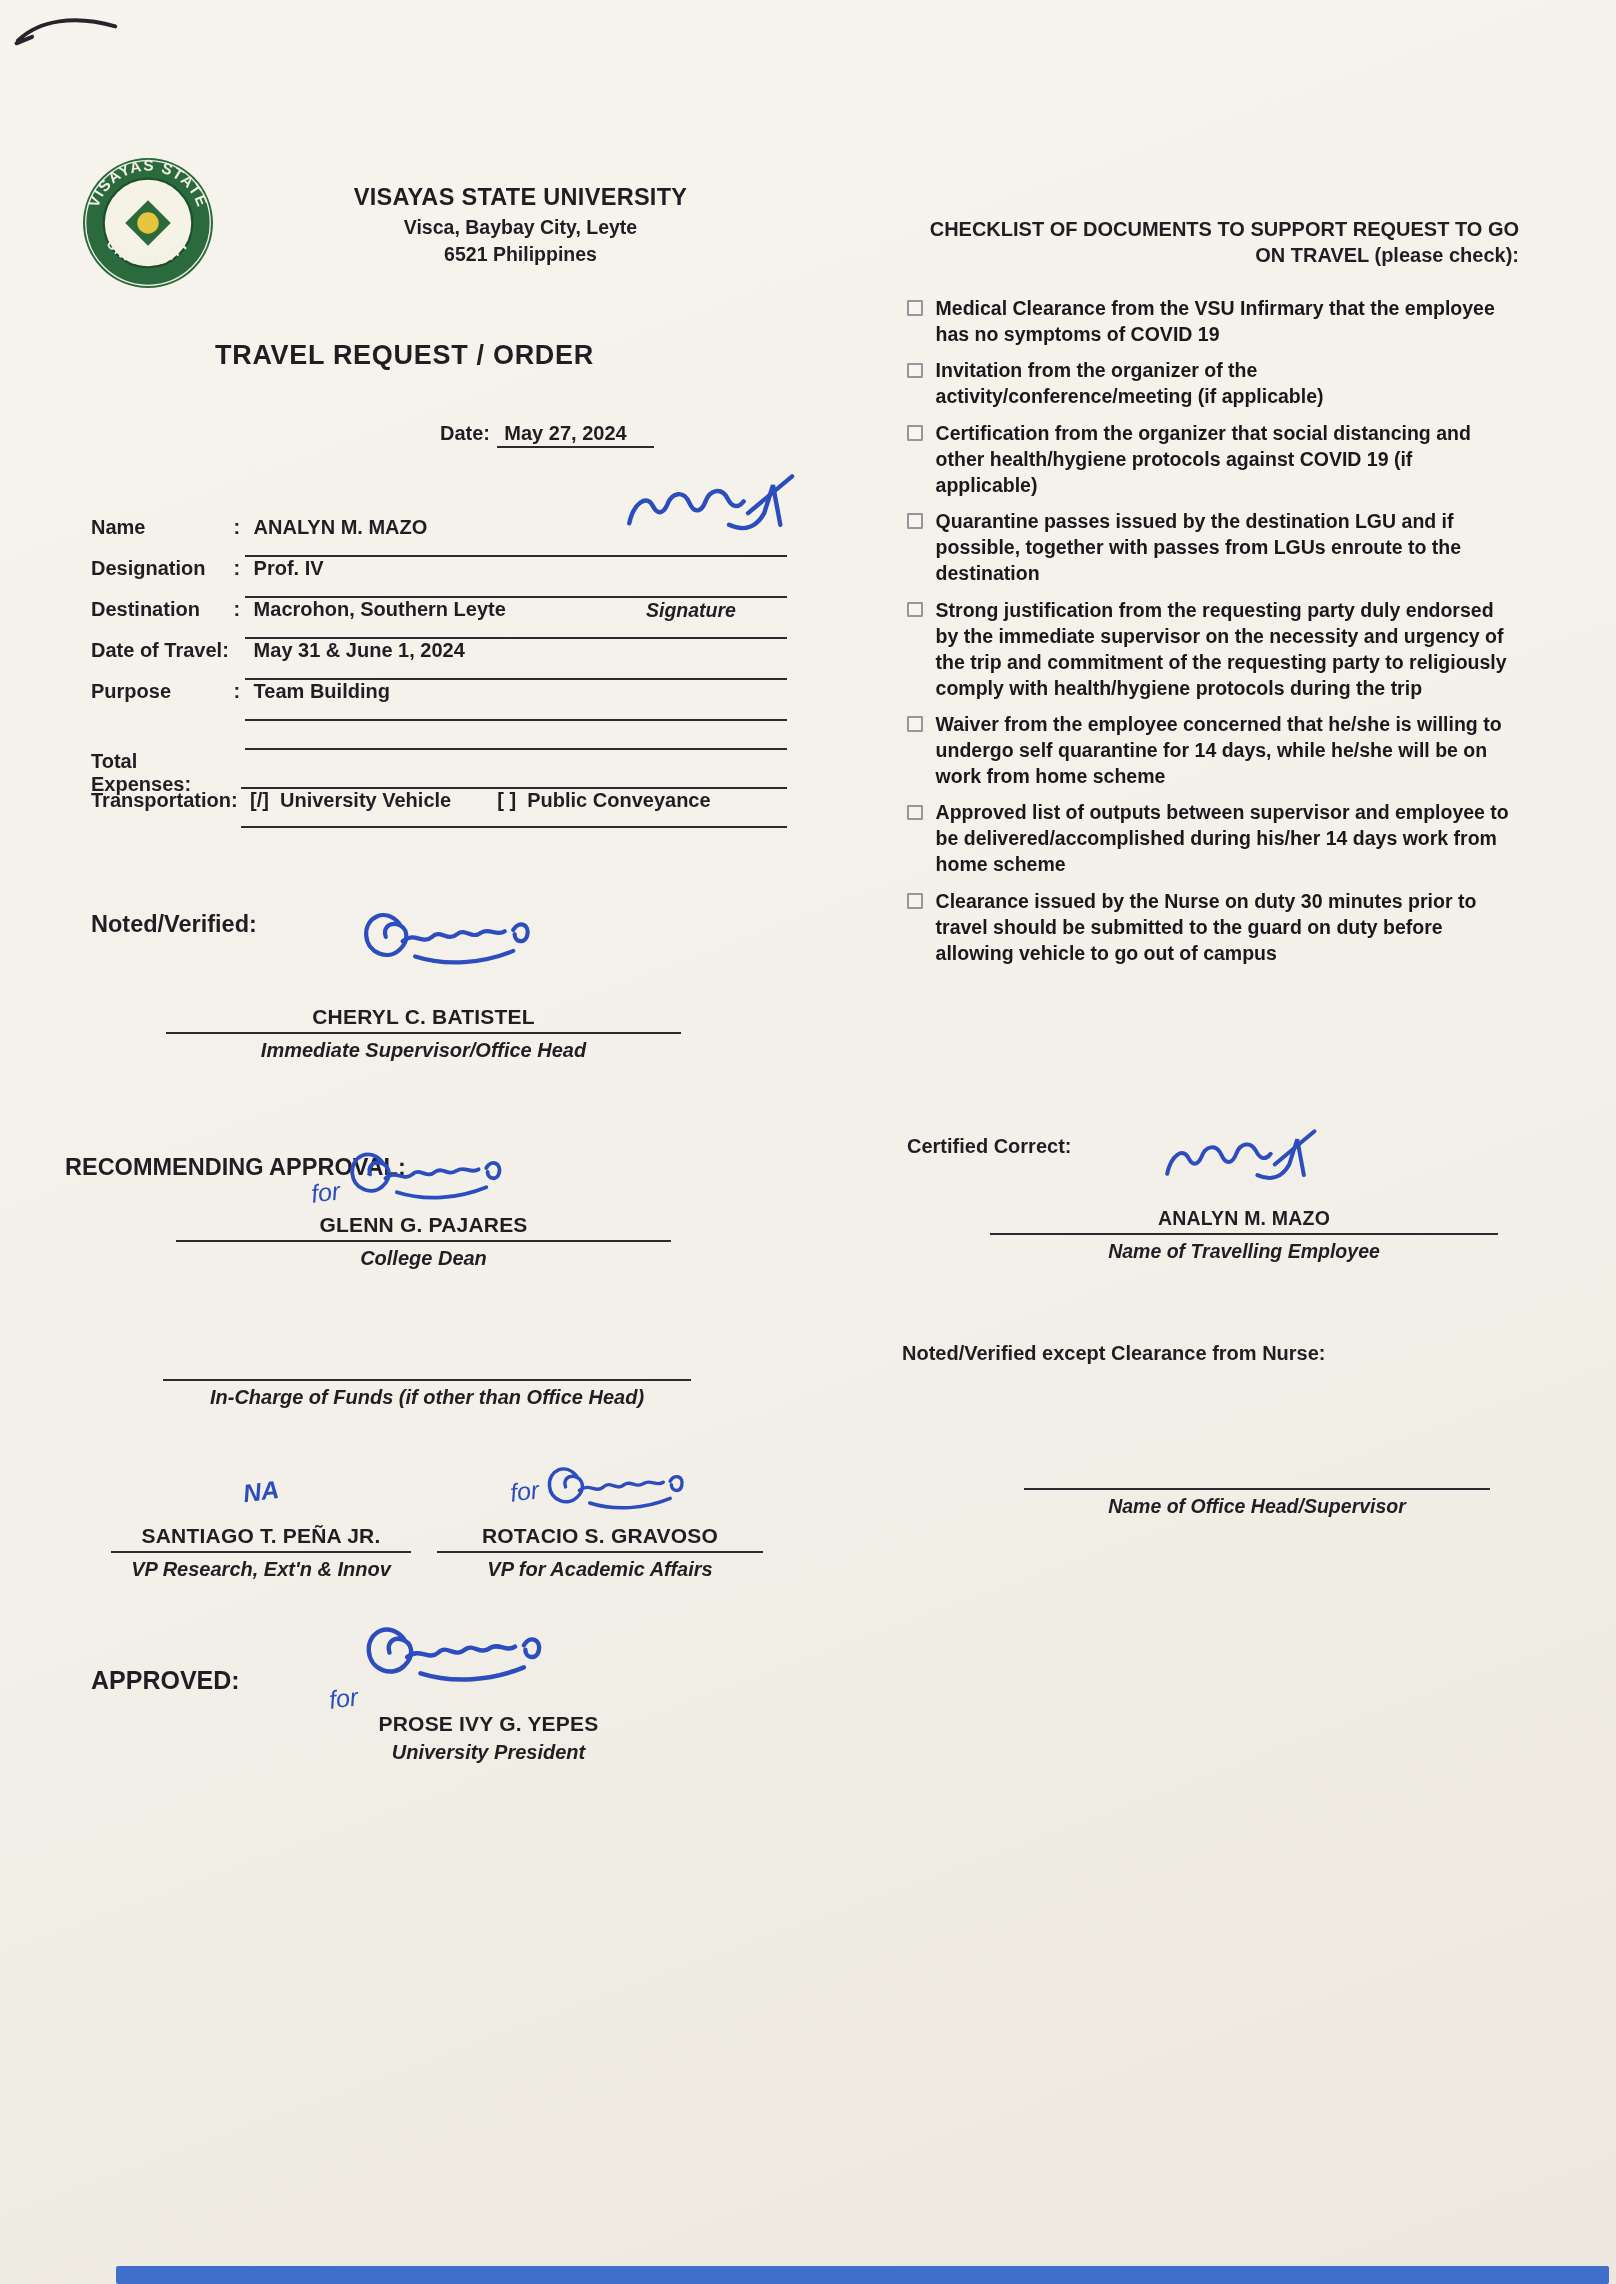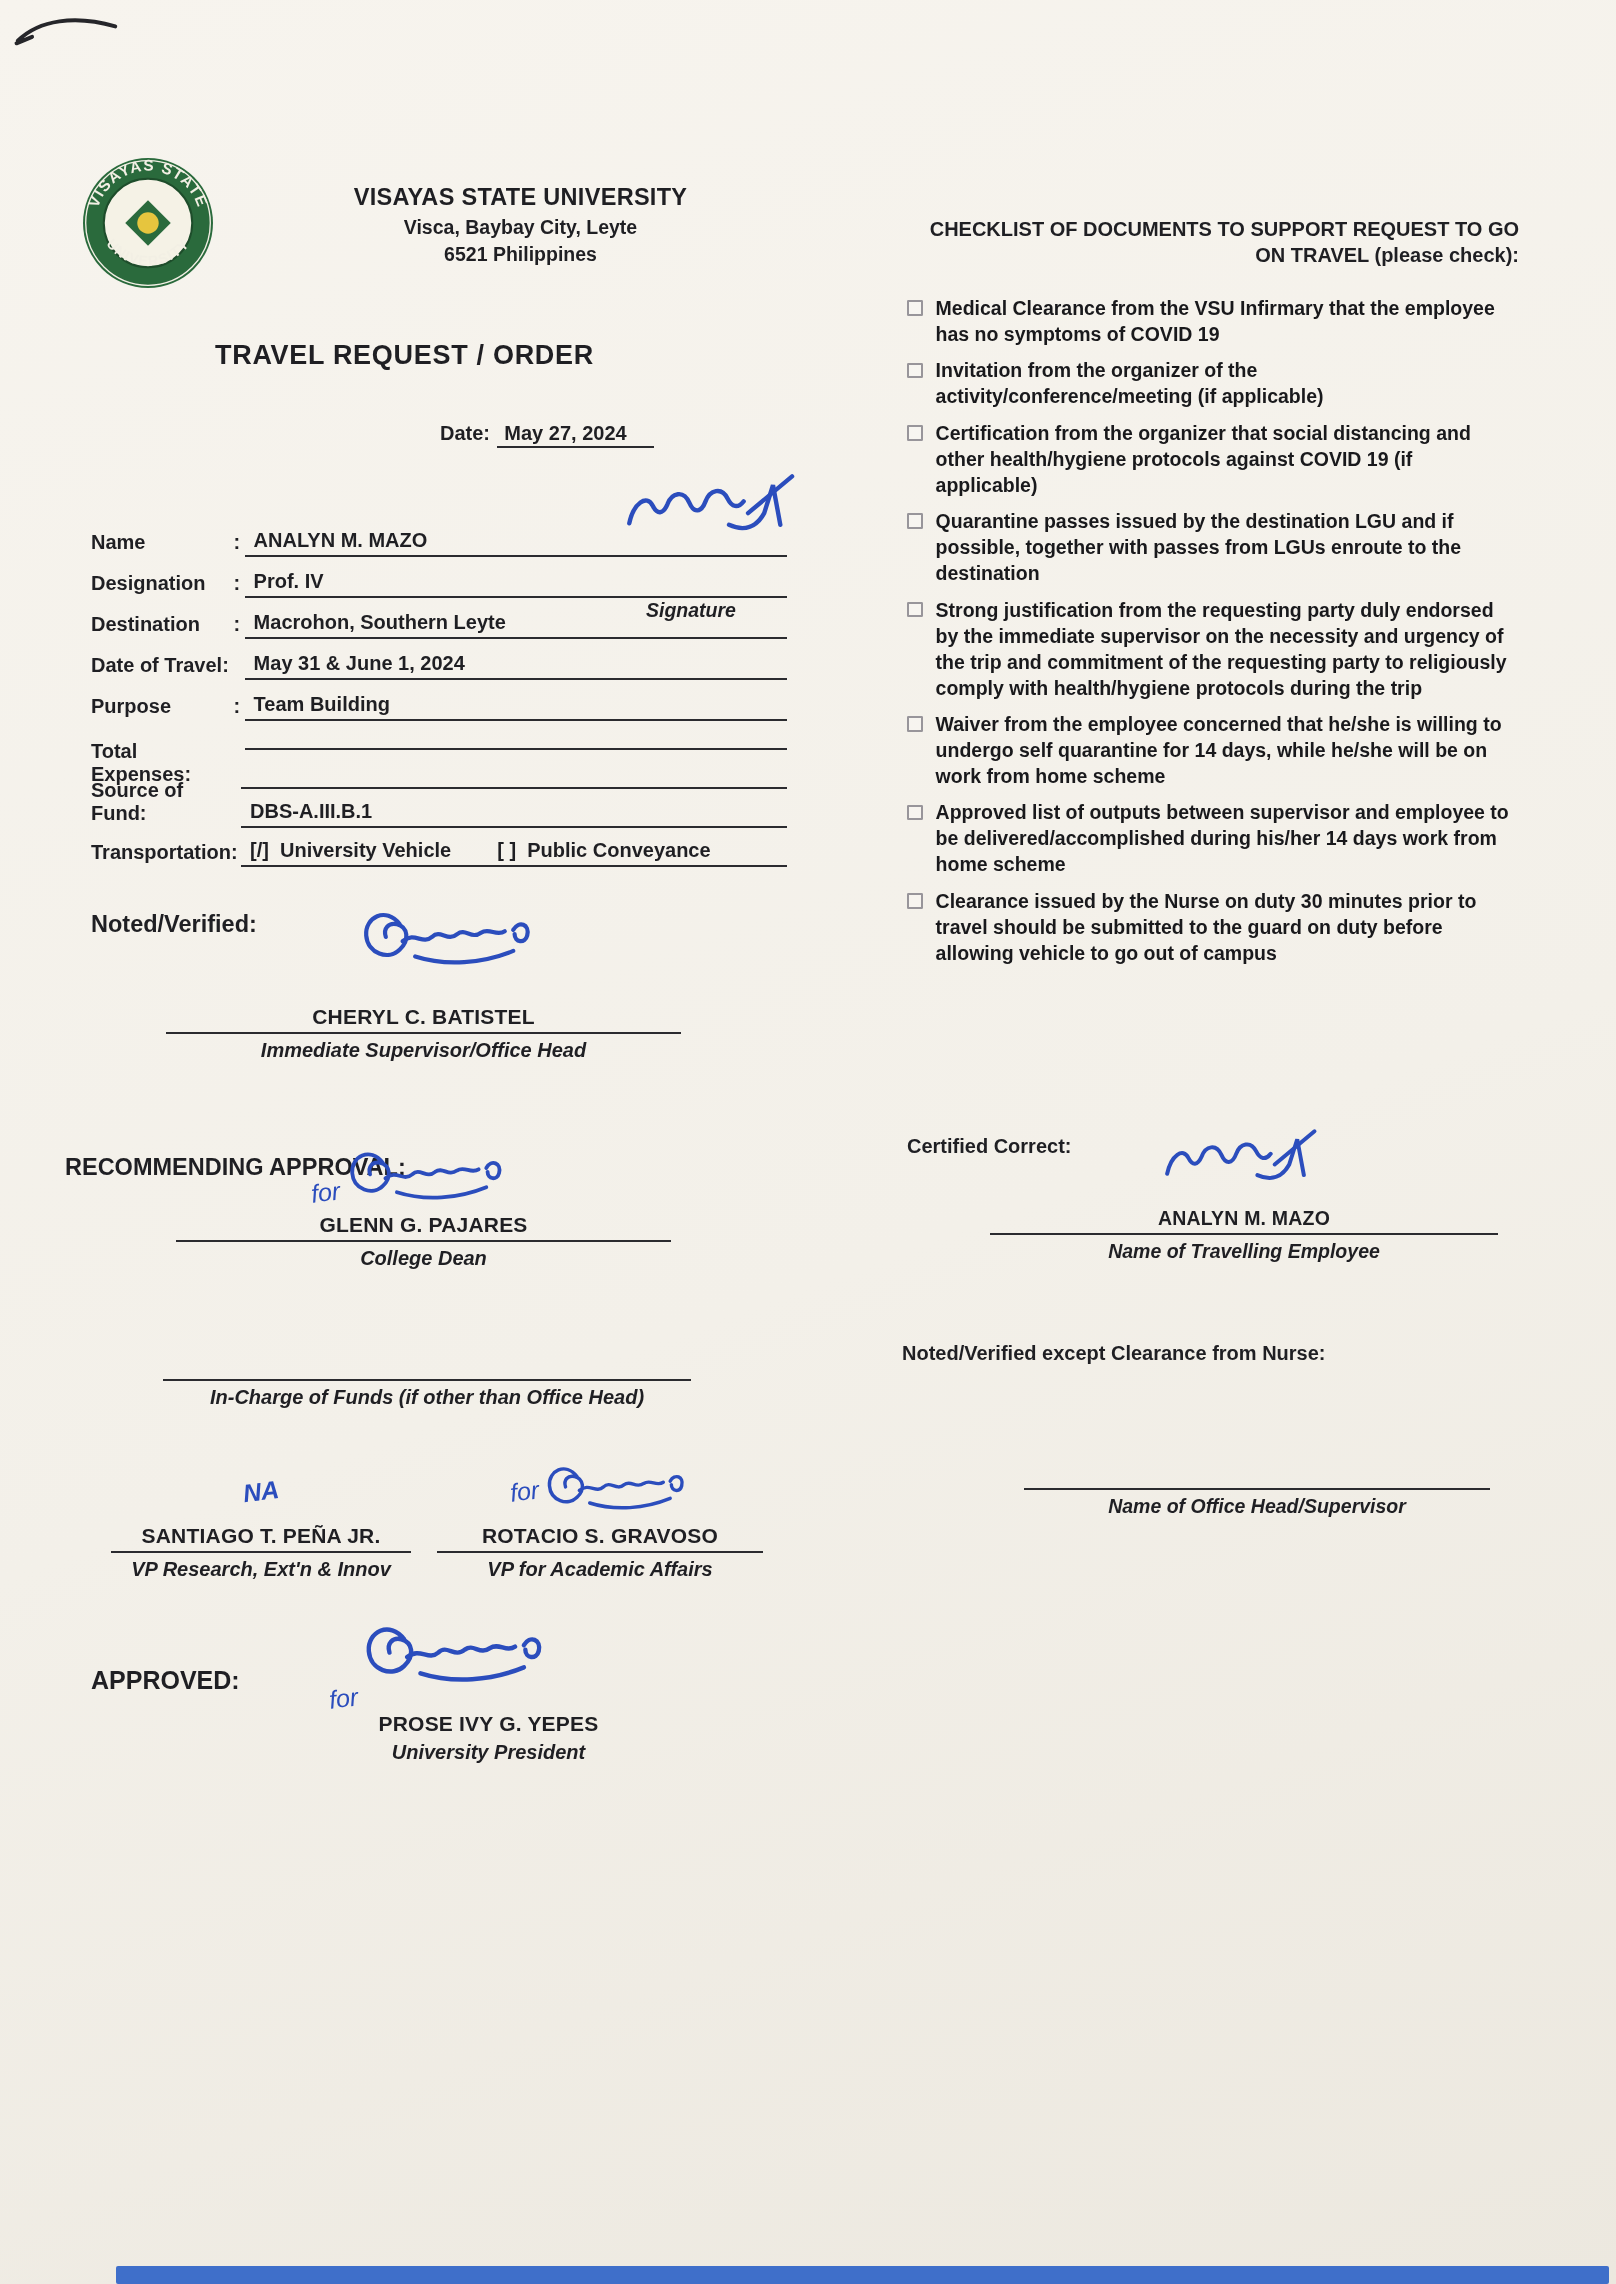--- a/index.html
+++ b/index.html
@@ -21,21 +21,21 @@
   .uni-name { font-size:23.5px; letter-spacing:0.3px; }
   .addr { font-size:19.5px; margin-top:4.6px; }
 
   .form-title { font-size:27px; letter-spacing:0.7px; }
 
   .date-row { font-size:20px; }
   .date-value { border-bottom:2px solid #2b2b2f; padding:0 27px 2px 7.8px; margin-left:6.5px; }
 
   
   .fields { width:696px; }
-  .f-row { display:flex; align-items:flex-end; height:41px; font-size:20px; }
+  .f-row { display:flex; height:41px; font-size:20px; }
   .f-label { width:138px; flex:none; padding-bottom:2.6px; }
   .f-colon { width:15.6px; flex:none; text-align:center; padding-bottom:2.6px; }
   .f-value { flex:1; border-bottom:2px solid #2b2b2f; padding:0 3.9px 2.6px 9px; min-height:26px; }
   .x-row { height:39px; }
   .x-label { width:150px; }
   .blank-row { height:29px; }
   .transport-gap { margin-left:46px; }
 
   .sig-caption { width:142px; font-size:19.5px; }
 
@@ -155,24 +155,20 @@
     <div class="f-row blank-row">
       <span class="f-label"></span>
       <span class="f-colon"></span>
       <span class="f-value"></span>
     </div>
     <div class="f-row x-row">
       <span class="f-label x-label b">Total Expenses:</span>
       <span class="f-value b"></span>
     </div>
     <div class="f-row x-row">
-      <span class="f-label x-label b">Source of Fund:</span>
-      <span class="f-value b">DBS-A.III.B.1</span>
-    </div>
-    <div class="f-row x-row">
       <span class="f-label x-label b">Transportation:</span>
       <span class="f-value b"><span class="ws">[/]  University Vehicle</span><span class="ws transport-gap">[ ]  Public Conveyance</span></span>
     </div>
   </div>
 
   <div class="abs sig-caption b i" style="left:646px;top:599px">Signature</div>
 
   <div class="abs sec-label b" style="left:91px;top:911px">Noted/Verified:</div>
   <svg class="abs sig" style="left:355px;top:900px" viewBox="0 0 260 120" width="182" height="85">
       <use href="#sig-cheryl"></use>

